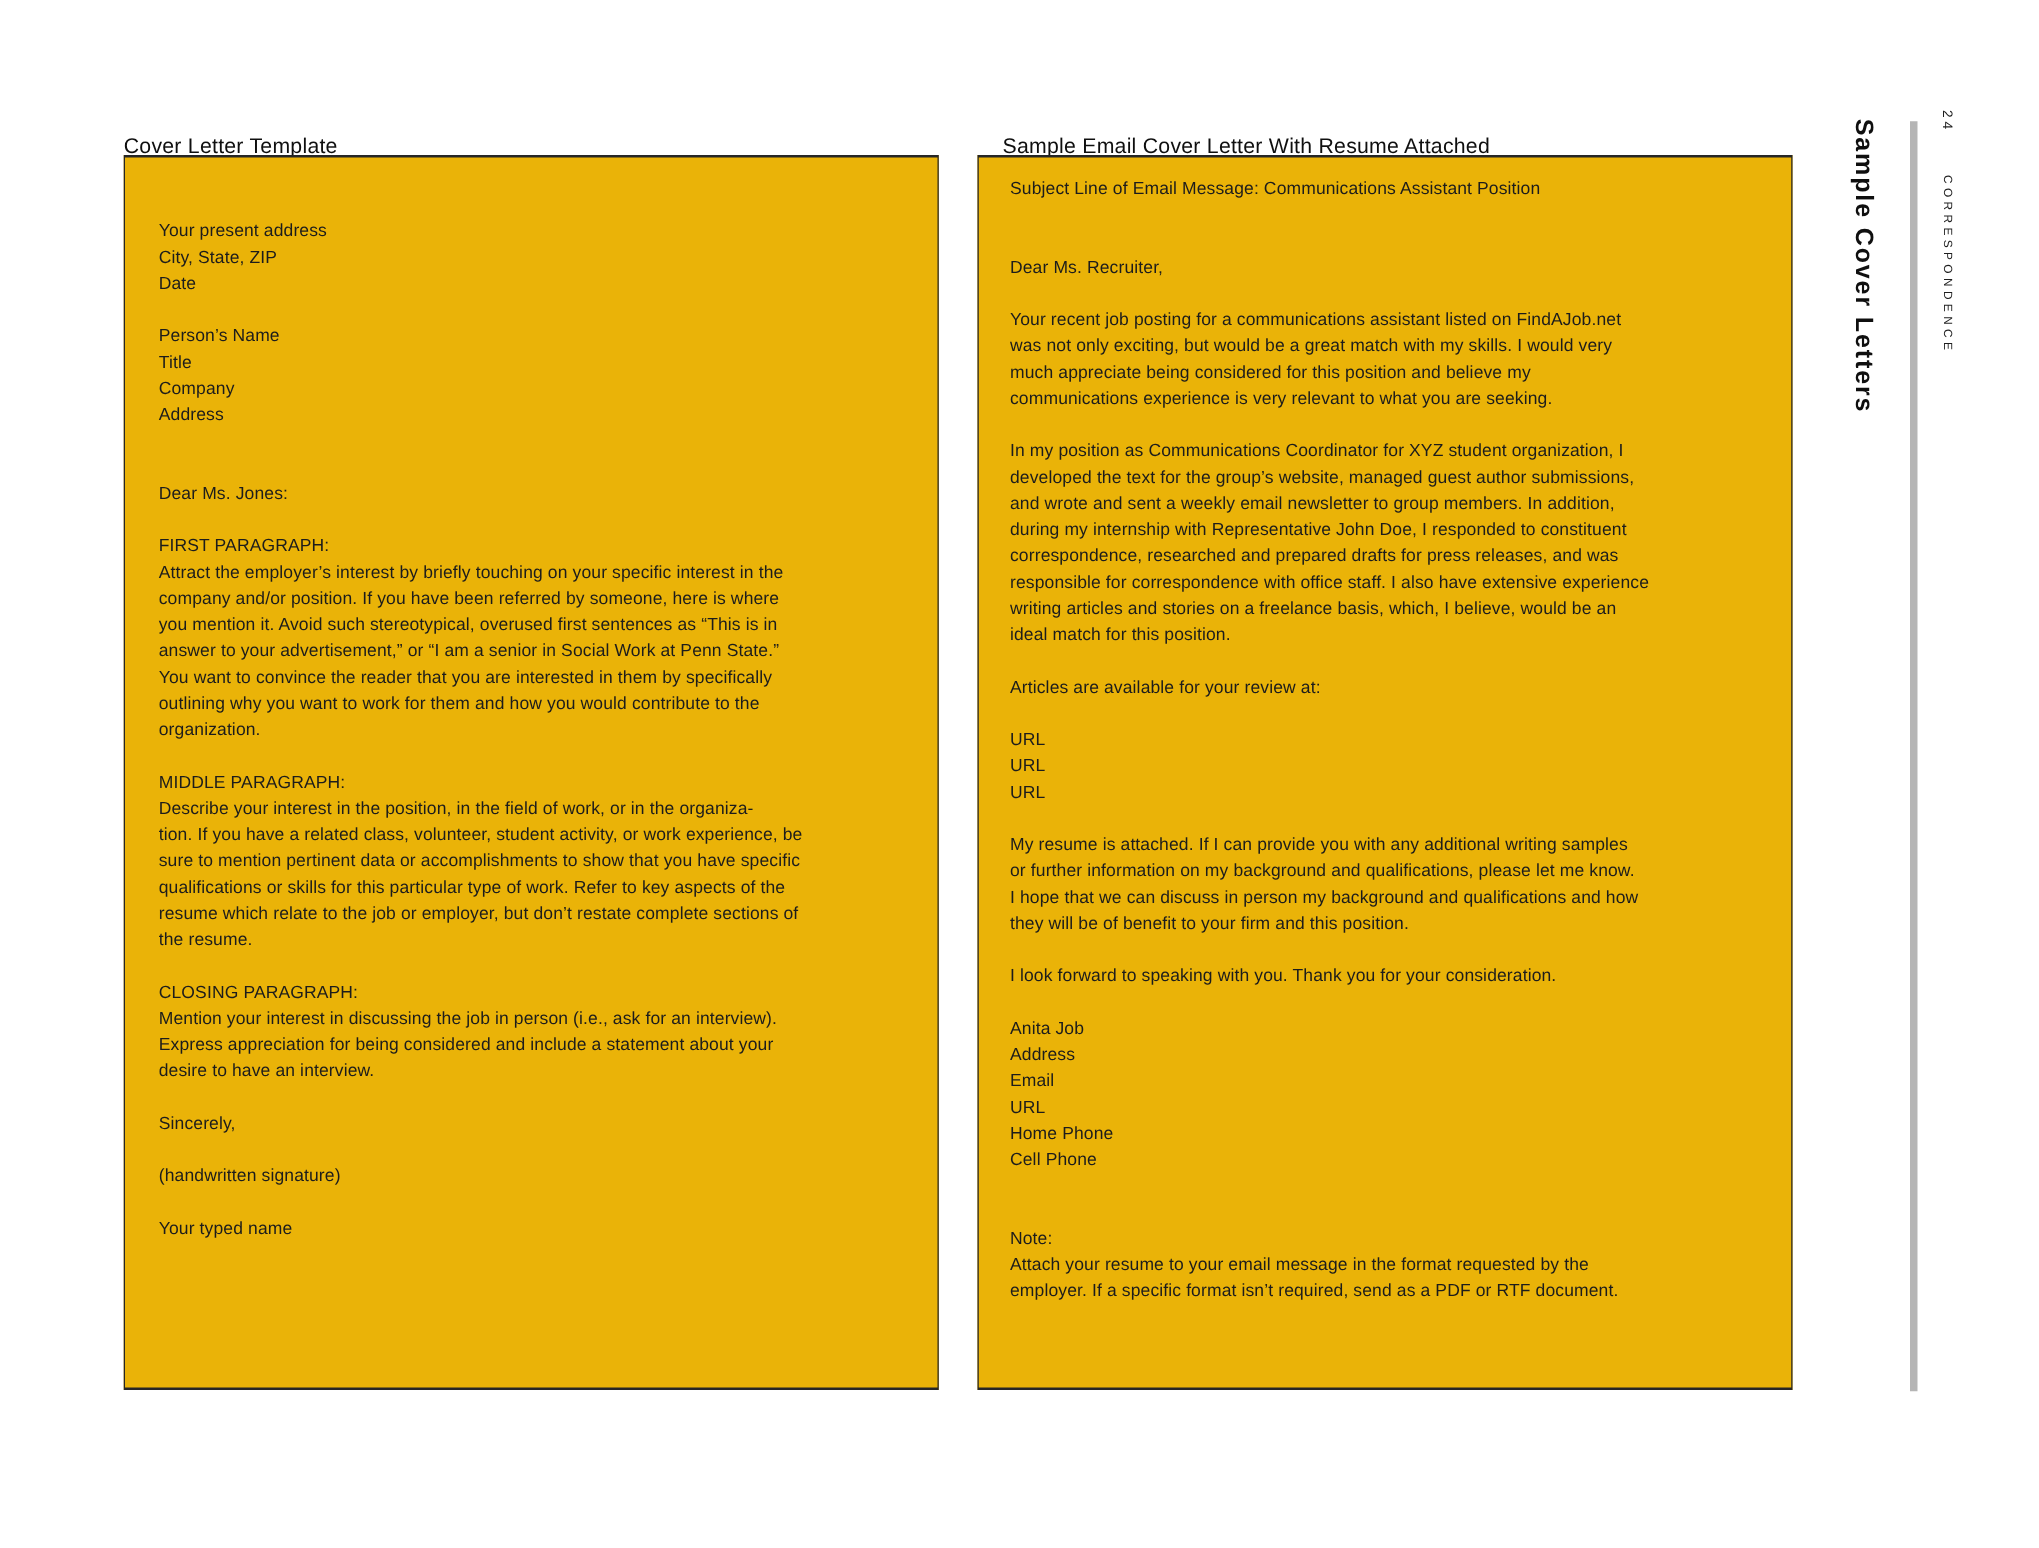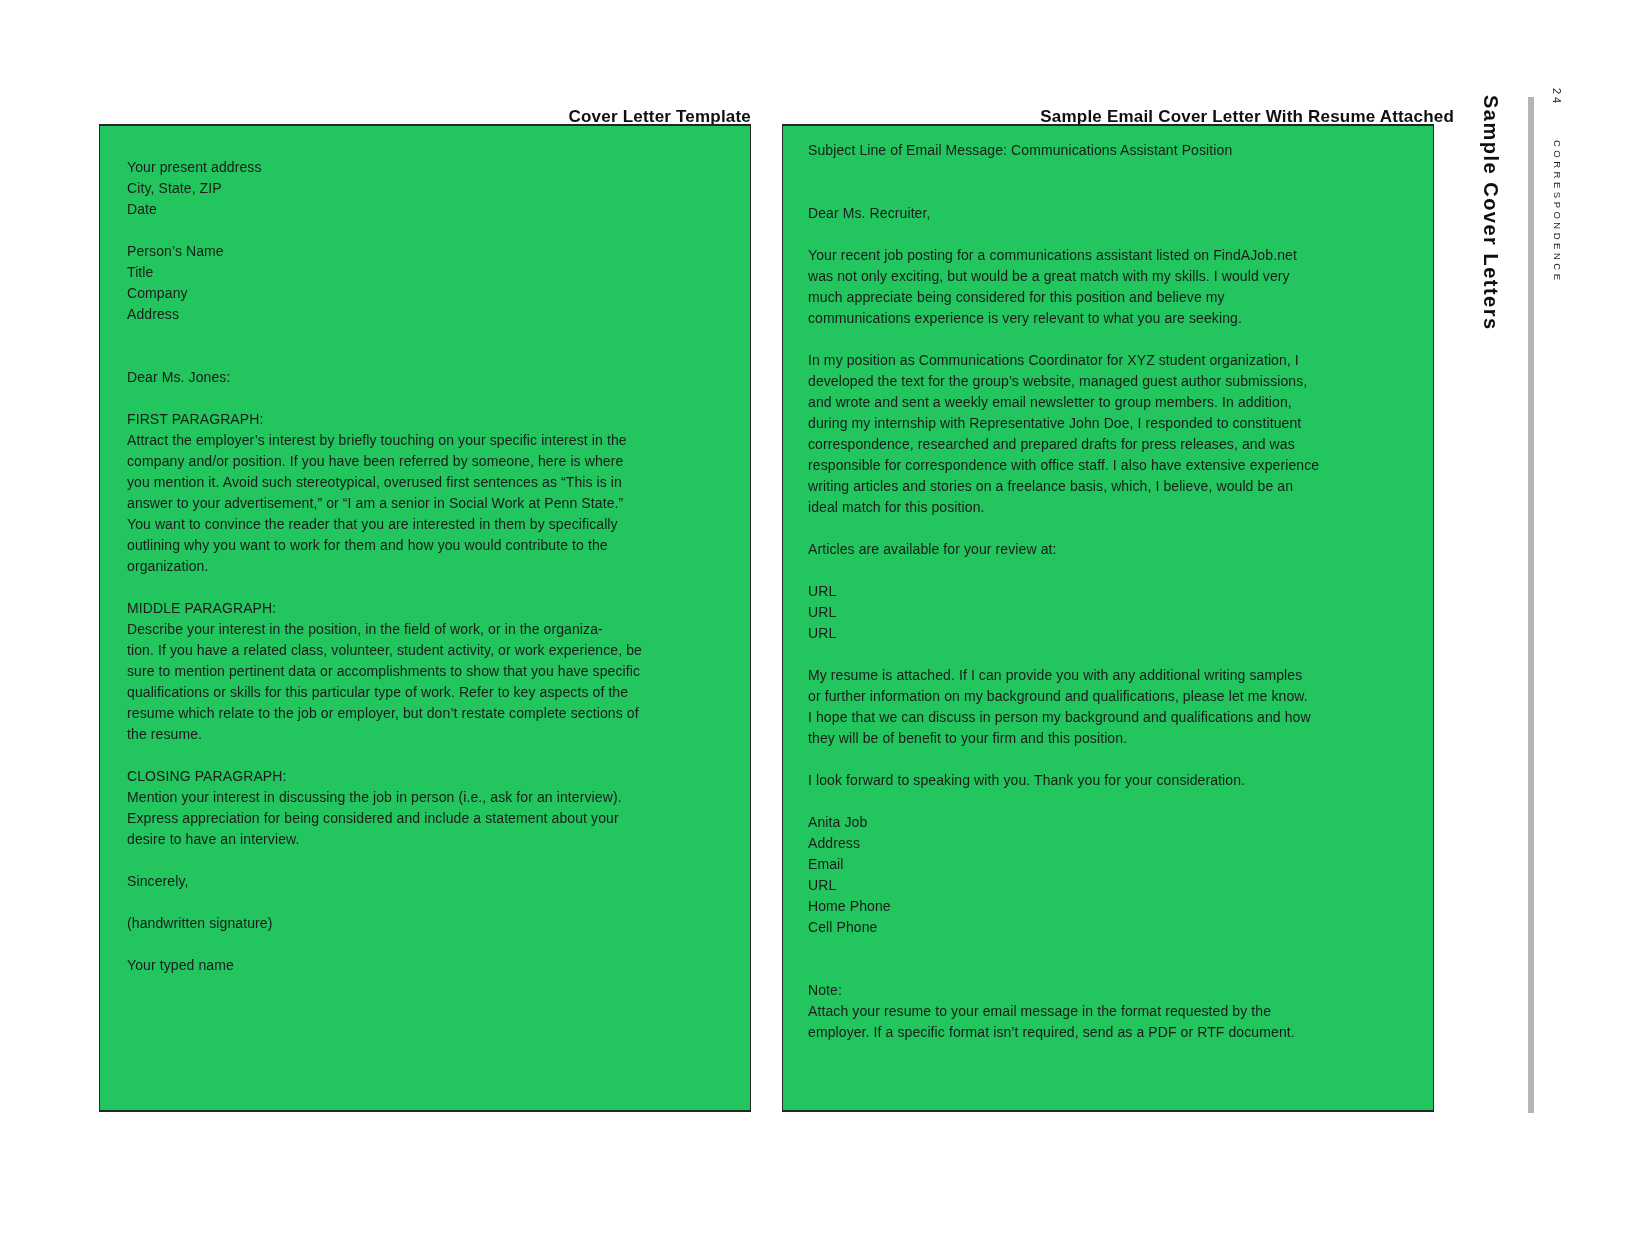--- a/index.html
+++ b/index.html
@@ -12,48 +12,48 @@
     width: 1631px;
     height: 1238px;
     background: #ffffff;
     font-family: "Liberation Sans", sans-serif;
     color: #1c1c1c;
     overflow: hidden;
   }
   .panel-title {
     position: absolute;
     font-size: 17px;
-    font-weight: bold;
+    font-weight: normal;
     letter-spacing: 0.2px;
-    text-align: right;
+    text-align: left;
     color: #0f0f0f;
     white-space: nowrap;
   }
   .title-left  { left: 99px;  top: 93px; width: 652px; }
   .title-right { left: 802px; top: 93px; width: 652px; }
 
   .panel-box {
     position: absolute;
     box-sizing: border-box;
     border: 1.5px solid #262626;
     border-top-width: 2.5px;
     border-bottom-width: 2.5px;
-    background: #22c55e;
+    background: #eab308;
   }
   .box-left  { left: 99px;  top: 124px; width: 652px; height: 988px; }
   .box-right { left: 782px; top: 124px; width: 652px; height: 988px; }
 
   .panel-body {
     font-size: 14px;
     line-height: 21px;
     white-space: pre-line;
     color: #1c1c1c;
     letter-spacing: 0.1px;
   }
-  .body-left  { padding: 31px 22px 0 27px; }
+  .body-left  { padding: 48px 22px 0 27px; }
   .body-right { padding: 14px 20px 0 25px; }
 
   .sidebar-title {
     position: absolute;
     left: 1479px;
     top: 95px;
     writing-mode: vertical-rl;
     text-orientation: mixed;
     font-size: 20px;
     font-weight: bold;

